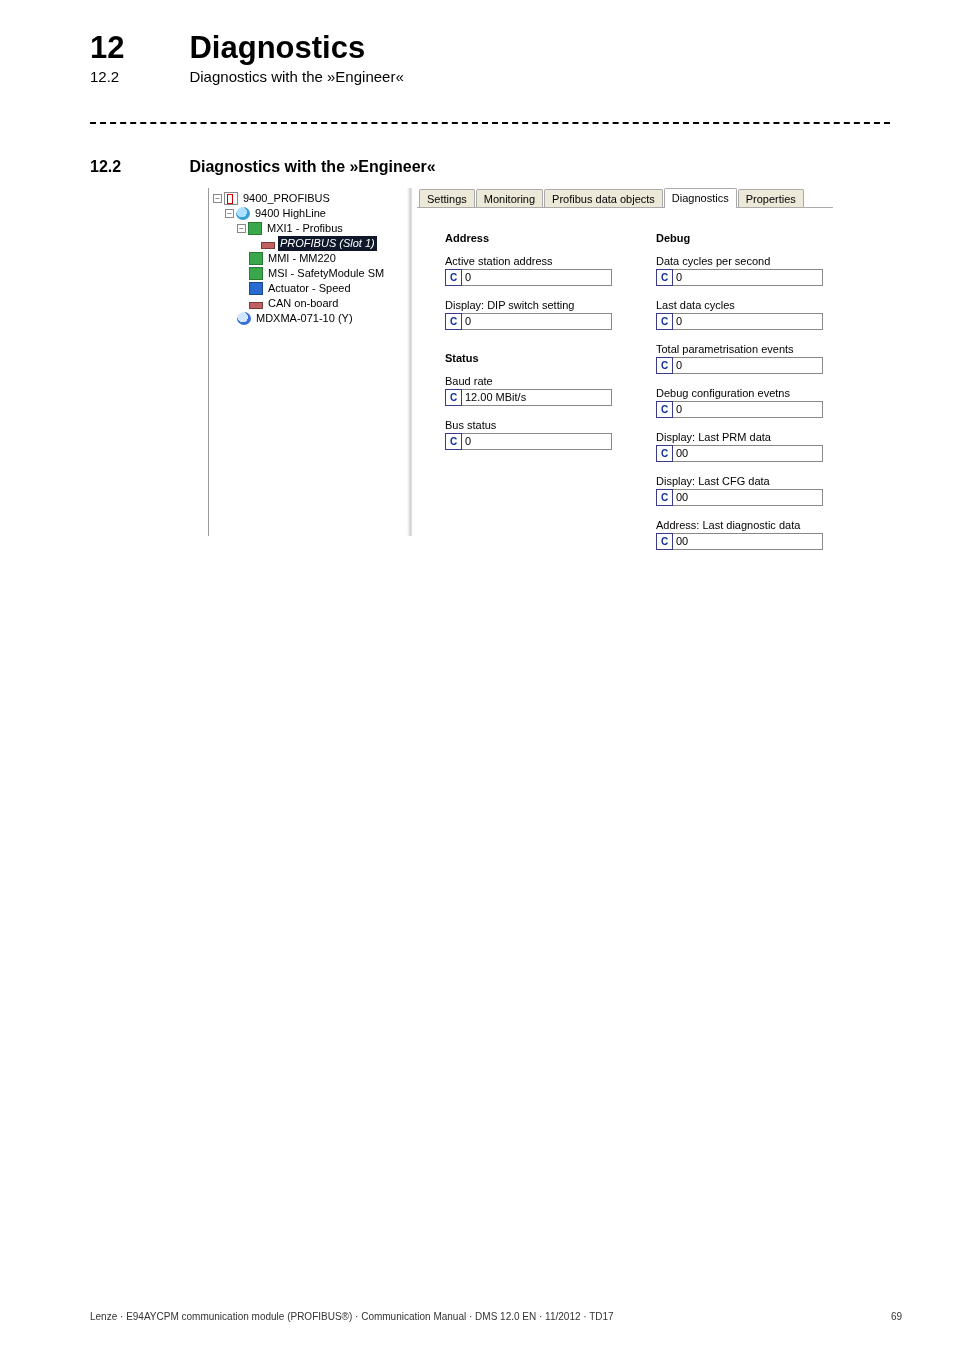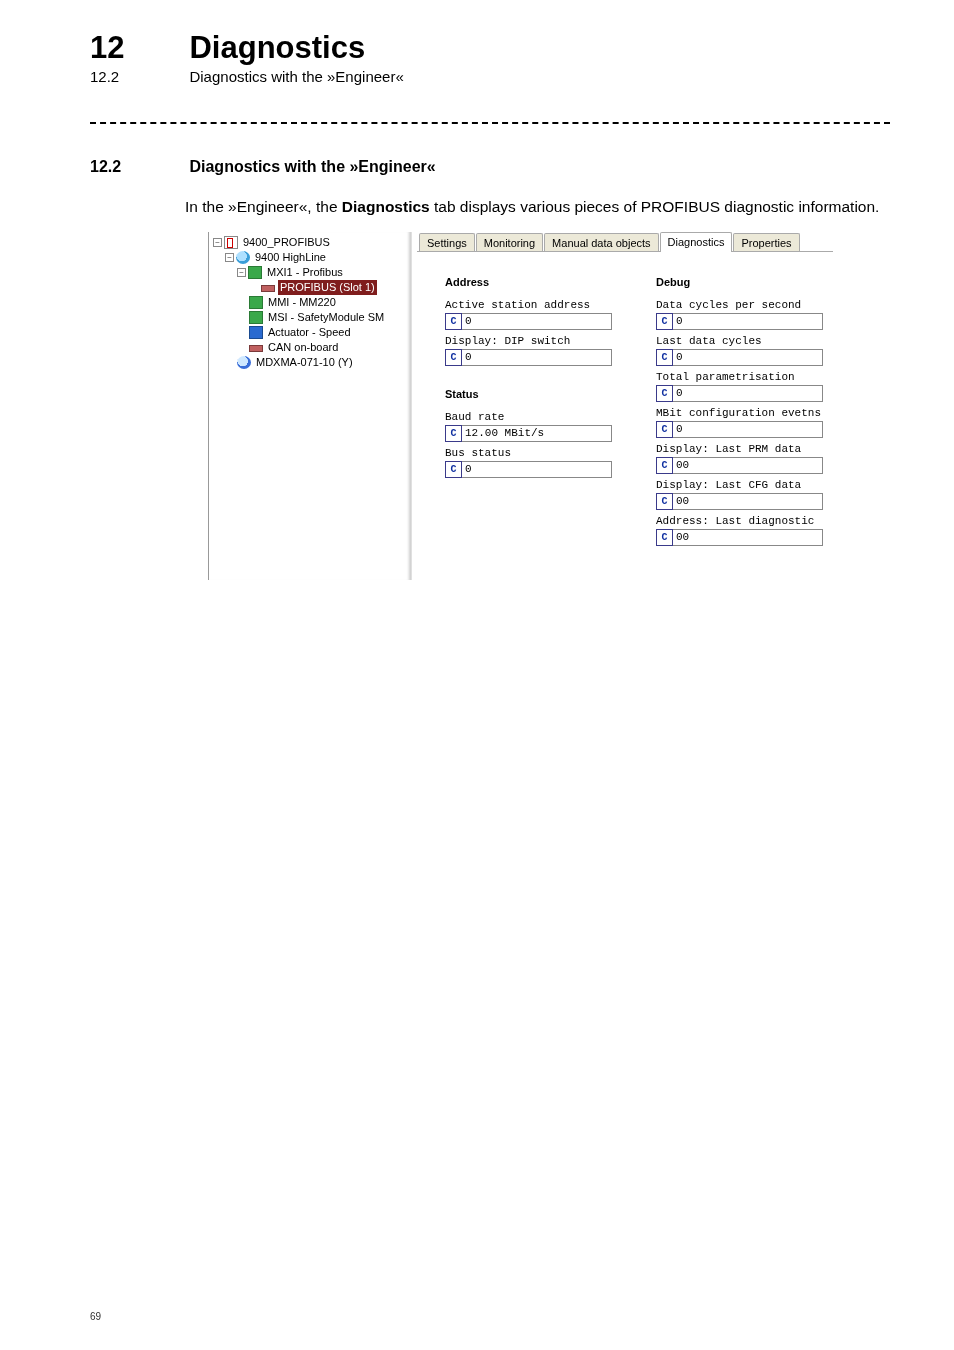--- a/index.html
+++ b/index.html
@@ -117,22 +117,23 @@
   .ticon.proj   { background: #fff; border:1px solid #888; position:relative; }
   .ticon.proj::after{content:"";position:absolute;left:2px;top:1px;width:4px;height:8px;border:1px solid #c00;}
   .ticon.globe  { background: radial-gradient(circle at 40% 40%, #aee0ff 0 45%, #3a9ed8 46% 100%); border-radius:50%; }
   .ticon.chip   { background: #3aa84a; border:1px solid #2a7a35; }
   .ticon.bus    { background: #c06060; border:1px solid #7a3a3a; height:7px; margin-top:3px; }
   .ticon.act    { background: #2a6ad0; border:1px solid #1a4a90; }
   .ticon.can    { background: #c06060; border:1px solid #7a3a3a; height:7px; margin-top:3px; }
   .ticon.motor  { background: radial-gradient(circle at 40% 40%, #cfe8ff 0 45%, #3a6ed8 46% 100%); border-radius:50%; }
   .tree-label { padding: 0 2px; }
   .tree-label.selected {
-    background: #7f1d1d;
+    background: #0f172a;
     color: #fff;
+    font-style: italic;
   }
   .tabstrip {
     position: absolute;
     left: 208px; top: 0; right: 0;
     height: 20px;
     display: flex;
     align-items: flex-end;
     border-bottom: 1px solid #aaa;
     padding-left: 2px;
     background: #fff;
@@ -164,21 +165,21 @@
   }
   .cols {
     display: flex;
     gap: 44px;
   }
   .col { width: 200px; }
   .grp-head {
     font-weight: 700;
     margin-bottom: 10px;
   }
-  .fieldrow { margin-bottom: 4px; font-family: Liberation Mono, monospace; }
+  .fieldrow { margin-bottom: 12px; }
   .fieldlabel {
     height: 14px; line-height: 14px;
     margin-bottom: 1px;
   }
   .valbox {
     display: flex;
     align-items: stretch;
     height: 17px;
   }
   .cglyph {
@@ -224,23 +225,20 @@
     <span class="sub-title">Diagnostics with the »Engineer«</span>
   </div>
 
   <hr class="dashed-rule">
 
   <div class="section-heading">
     <span class="sec-num">12.2</span>
     <span class="sec-title">Diagnostics with the »Engineer«</span>
   </div>
 
-  <p class="intro">
-    <span>In the »Engineer«, the </span><b>Diagnostics</b><span> tab displays various pieces of PROFIBUS diagnostic information.</span>
-  </p>
 
   <div class="engineer-shot">
 
     <div class="tree-pane">
       <div class="tree-row">
         <span class="exp">−</span>
         <span class="ticon proj"></span>
         <span class="tree-label">9400_PROFIBUS</span>
       </div>
       <div class="tree-row" style="padding-left:12px">
@@ -275,21 +273,21 @@
       </div>
       <div class="tree-row" style="padding-left:24px">
         <span class="ticon motor"></span>
         <span class="tree-label">MDXMA-071-10 (Y)</span>
       </div>
     </div>
 
     <div class="tabstrip">
       <div class="tab">Settings</div>
       <div class="tab">Monitoring</div>
-      <div class="tab">Manual data objects</div>
+      <div class="tab">Profibus data objects</div>
       <div class="tab active">Diagnostics</div>
       <div class="tab">Properties</div>
     </div>
 
     <div class="panel">
       <div class="cols">
         <div class="col">
           <div class="grp-head">Address</div>
           <div class="fieldrow">
             <div class="fieldlabel">Active station address</div>
@@ -340,21 +338,21 @@
             </div>
           </div>
           <div class="fieldrow">
             <div class="fieldlabel">Total parametrisation events</div>
             <div class="valbox">
               <div class="cglyph">C</div>
               <div class="valinput">0</div>
             </div>
           </div>
           <div class="fieldrow">
-            <div class="fieldlabel">MBit configuration evetns</div>
+            <div class="fieldlabel">Debug configuration evetns</div>
             <div class="valbox">
               <div class="cglyph">C</div>
               <div class="valinput">0</div>
             </div>
           </div>
           <div class="fieldrow">
             <div class="fieldlabel">Display: Last PRM data</div>
             <div class="valbox">
               <div class="cglyph">C</div>
               <div class="valinput">00</div>
@@ -375,14 +373,15 @@
             </div>
           </div>
         </div>
       </div>
     </div>
 
   </div>
 </div>
 
 <div class="footer">
+  <span>Lenze · E94AYCPM communication module (PROFIBUS®) · Communication Manual · DMS 12.0 EN · 11/2012 · TD17</span>
   <span>69</span>
 </div>
 
 </body></html>

